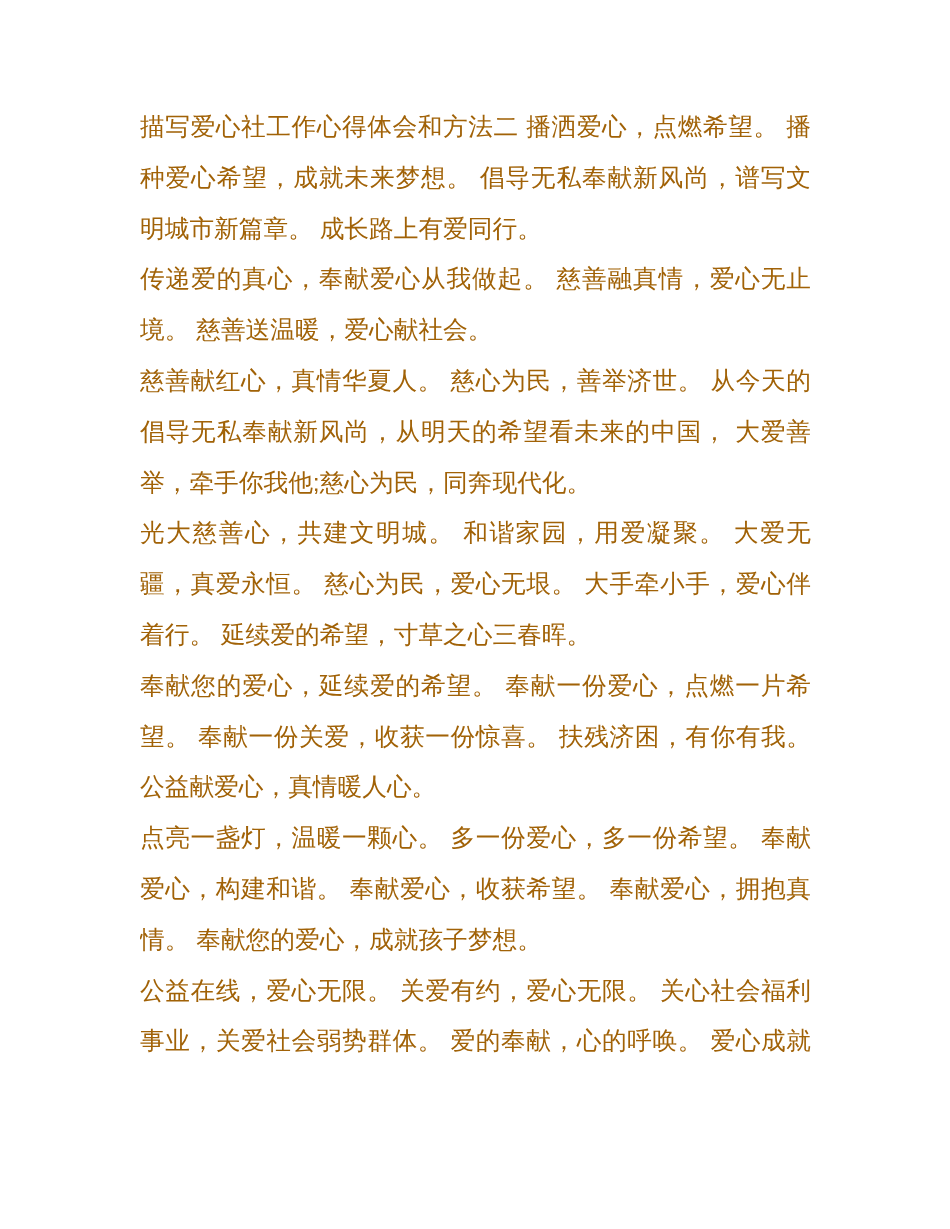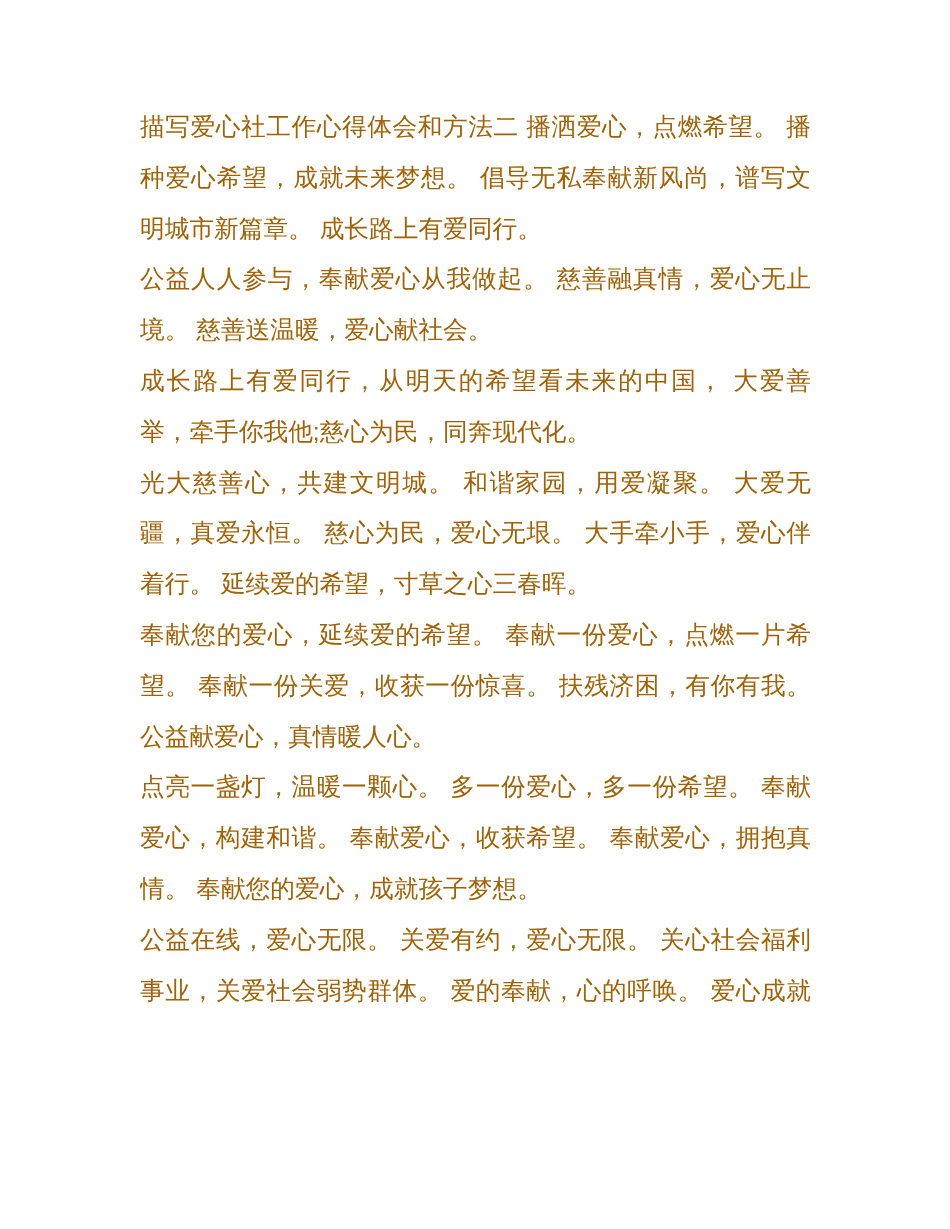--- a/index.html
+++ b/index.html
@@ -47,26 +47,27 @@
 
 <div class="doc">
 
   <div class="para">
     <div class="line">描写爱心社工作心得体会和方法二 播洒爱心，点燃希望。 播</div>
     <div class="line">种爱心希望，成就未来梦想。 倡导无私奉献新风尚，谱写文</div>
     <div class="line line--end">明城市新篇章。 成长路上有爱同行。</div>
   </div>
 
   <div class="para">
-    <div class="line">公益人人参与，奉献爱心从我做起。 慈善融真情，爱心无止</div>
+    <div class="line">传递爱的真心，奉献爱心从我做起。 慈善融真情，爱心无止</div>
     <div class="line line--end">境。 慈善送温暖，爱心献社会。</div>
   </div>
 
   <div class="para">
-    <div class="line">成长路上有爱同行，从明天的希望看未来的中国， 大爱善</div>
+    <div class="line">慈善献红心，真情华夏人。 慈心为民，善举济世。 从今天的</div>
+    <div class="line">倡导无私奉献新风尚，从明天的希望看未来的中国， 大爱善</div>
     <div class="line line--end">举，牵手你我他;慈心为民，同奔现代化。</div>
   </div>
 
   <div class="para">
     <div class="line">光大慈善心，共建文明城。 和谐家园，用爱凝聚。 大爱无</div>
     <div class="line">疆，真爱永恒。 慈心为民，爱心无垠。 大手牵小手，爱心伴</div>
     <div class="line line--end">着行。 延续爱的希望，寸草之心三春晖。</div>
   </div>
 
   <div class="para">

